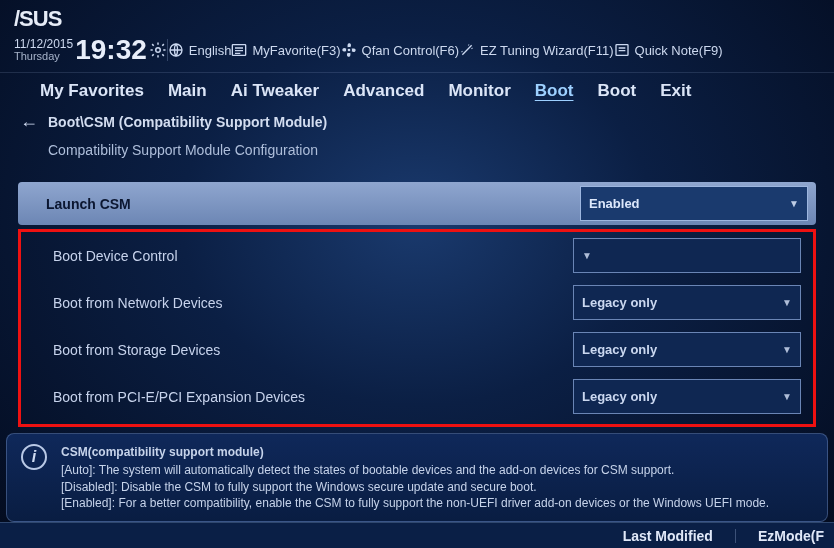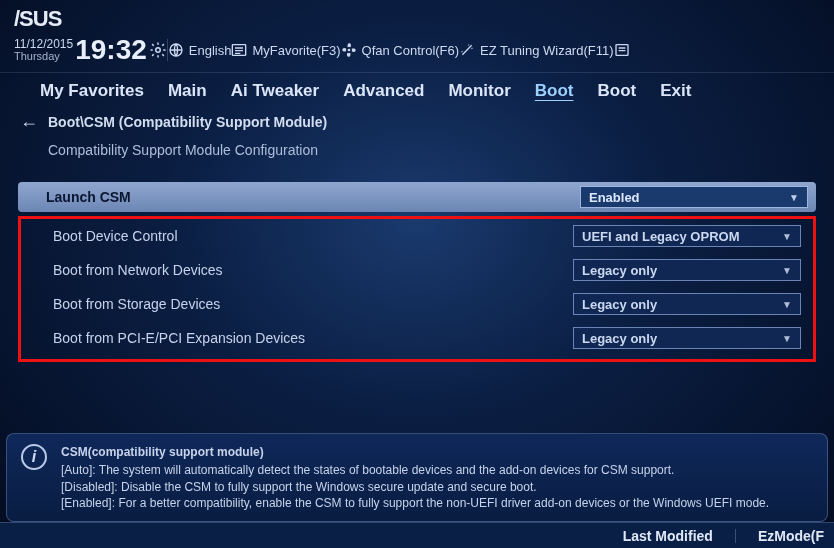--- a/index.html
+++ b/index.html
@@ -30,21 +30,21 @@
   .crumb { display: flex; align-items: center; gap: 10px; padding: 2px 20px 4px 20px; font-size: 14px; color: #d3ddf0; font-weight: bold; }
   .back-arrow { font-size: 18px; cursor: pointer; color: #cfdaf0; }
   .section-title { padding: 6px 20px 24px 48px; font-size: 14px; color: #aebeda; }
 
   
   .config { padding: 0 18px; }
   .row { display: flex; align-items: center; justify-content: space-between; padding: 4px 8px 4px 28px; min-height: 30px; font-size: 14px; margin-bottom: 2px; border-radius: 4px; }
   .row.sel { background: linear-gradient(#8fa6cf, #6c86b4); color: #f5f8ff; font-weight: bold; }
   .row .label { color: #c7d3ec; }
   .row.sel .label { color: #0b1630; }
-  .select { width: 228px; height: 22px; border: 1px solid #6a85b5; background: #0f2752; color: #cbd8f0; font-size: 13px; font-weight: bold; display: flex; align-items: center; justify-content: space-between; padding: 0 8px; cursor: pointer; }
+  .select { width: 228px; height: 35px; border: 1px solid #6a85b5; background: #0f2752; color: #cbd8f0; font-size: 13px; font-weight: bold; display: flex; align-items: center; justify-content: space-between; padding: 0 8px; cursor: pointer; }
   .row.sel .select { background: #1a3a6e; border-color: #9db6df; color: #dce7fb; }
   .select .caret { font-size: 10px; opacity: 0.85; }
 
   .redbox { border: 3px solid #e11; padding: 2px 4px; margin-top: 4px; }
   .redbox .row { margin-bottom: 4px; }
 
   
   .help { position: absolute; left: 6px; right: 6px; bottom: 26px; background: linear-gradient(#0f285a, #091d42); border: 1px solid rgba(140,170,220,0.35); border-radius: 8px; padding: 10px 14px; display: flex; gap: 14px; font-size: 12px; line-height: 1.35; color: #c6d3ea; }
   .info-ico { flex: 0 0 26px; height: 26px; border: 2px solid #b9c9e6; border-radius: 50%; display: flex; align-items: center; justify-content: center; font-weight: bold; font-style: italic; font-size: 16px; color: #cfdcf2; }
   .help strong { display: block; margin-bottom: 2px; }
@@ -98,20 +98,21 @@
       <svg class="ico" width="16" height="16" viewBox="0 0 24 24" fill="none" stroke="#cbd8f0" stroke-width="2">
           <path d="M5 19L19 5M14 4l1 1M19 9l1 1M4 14l1 1"></path>
         </svg>
       <span>EZ Tuning Wizard(F11)</span>
     </div>
     <div class="pill">
       <svg class="ico" width="16" height="14" viewBox="0 0 24 20" fill="none" stroke="#cbd8f0" stroke-width="2">
           <rect x="3" y="2" width="18" height="16" rx="1"></rect>
           <path d="M7 7h10M7 11h10"></path>
         </svg>
+      <span>Quick Note(F9)</span>
     </div>
   </div>
 
   <div class="tabs">
     <div class="tab">My Favorites</div>
     <div class="tab">Main</div>
     <div class="tab">Ai Tweaker</div>
     <div class="tab">Advanced</div>
     <div class="tab">Monitor</div>
     <div class="tab active">Boot</div>
@@ -131,21 +132,20 @@
       <div class="select">
         <span>Enabled</span>
           <span class="caret">▼</span>
       </div>
     </div>
 
     <div class="redbox">
       <div class="row">
         <span class="label">Boot Device Control</span>
         <div class="select">
-          <span>UEFI and Legacy OPROM</span>
             <span class="caret">▼</span>
         </div>
       </div>
       <div class="row">
         <span class="label">Boot from Network Devices</span>
         <div class="select">
           <span>Legacy only</span>
             <span class="caret">▼</span>
         </div>
       </div>

